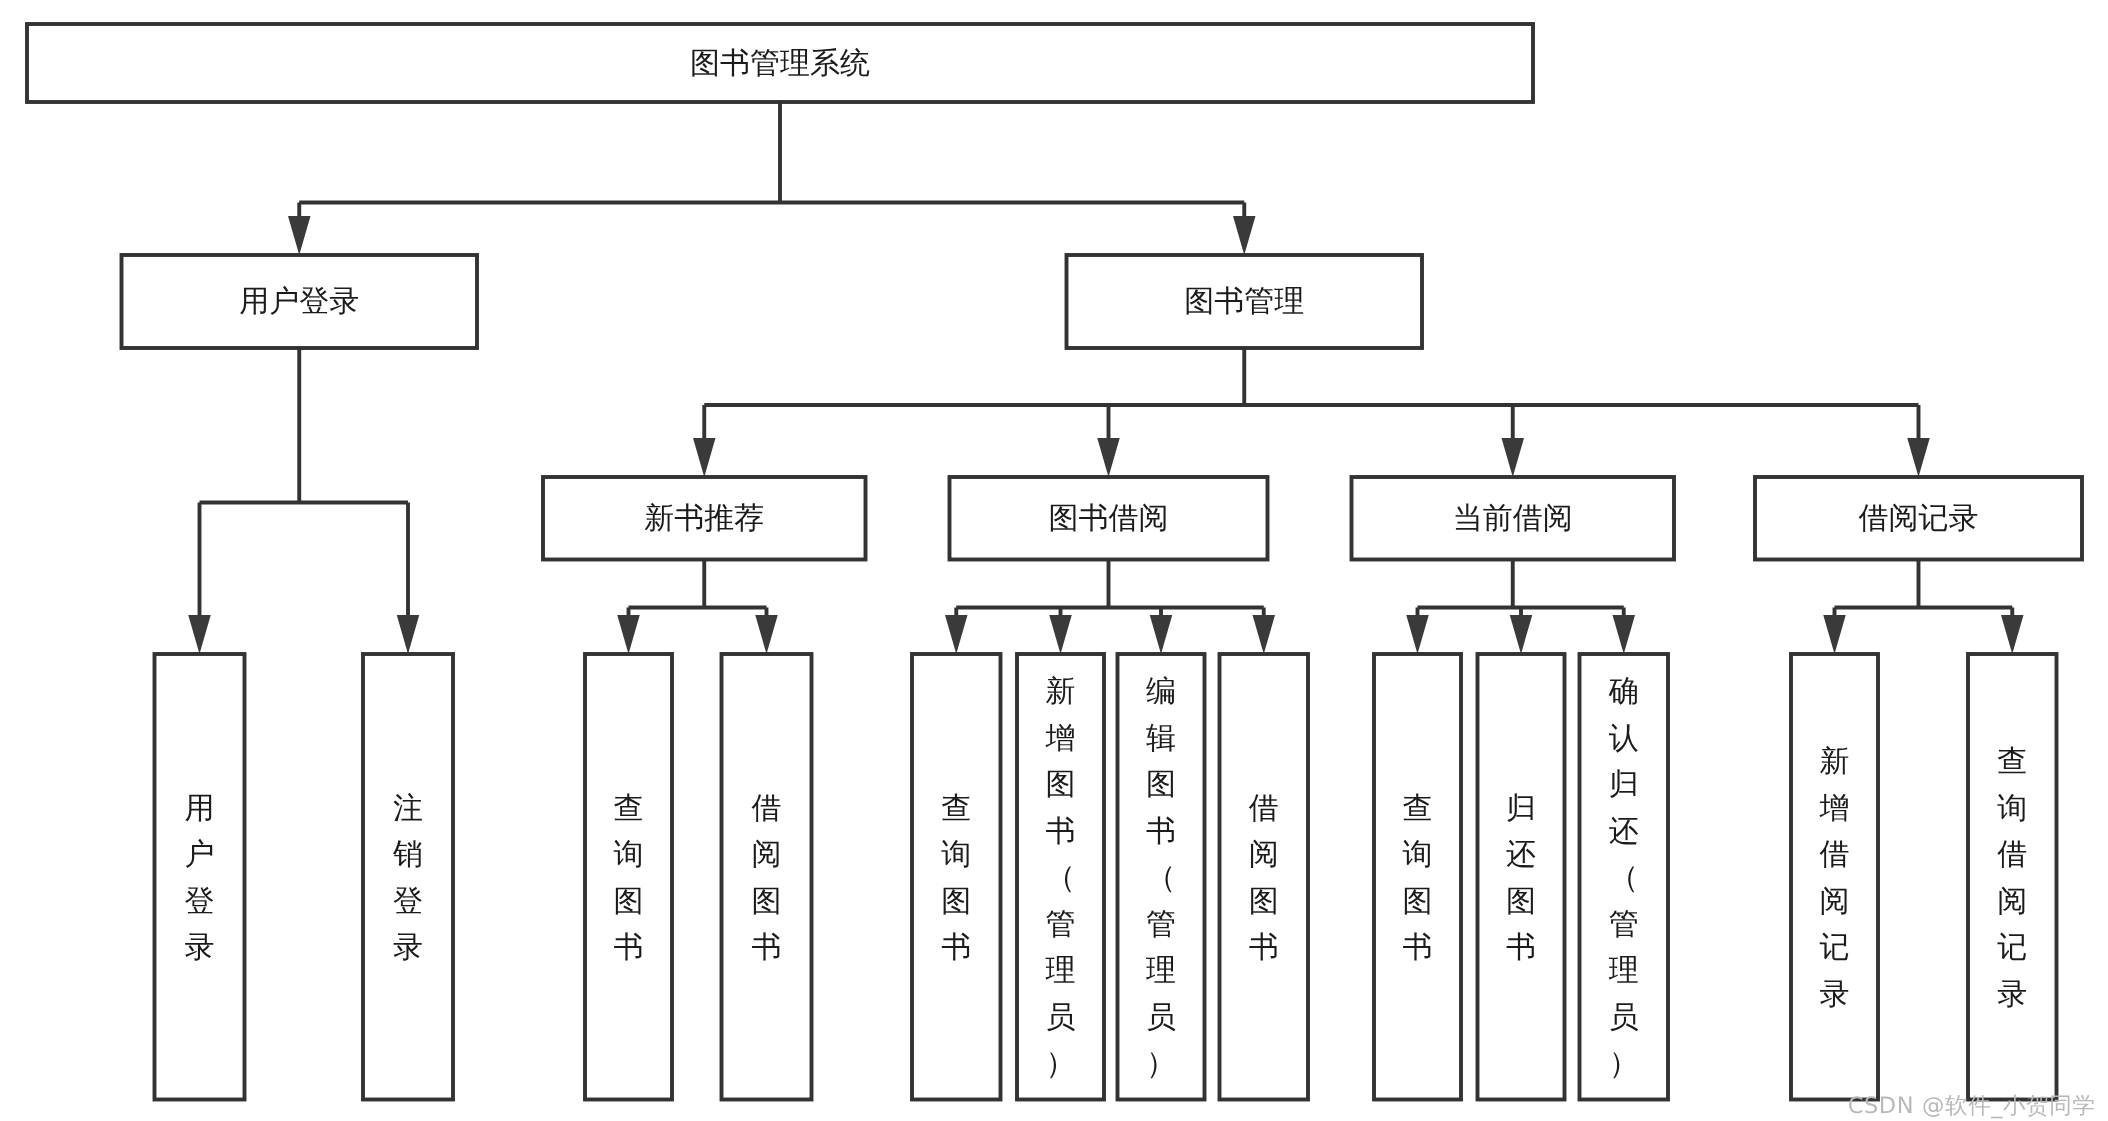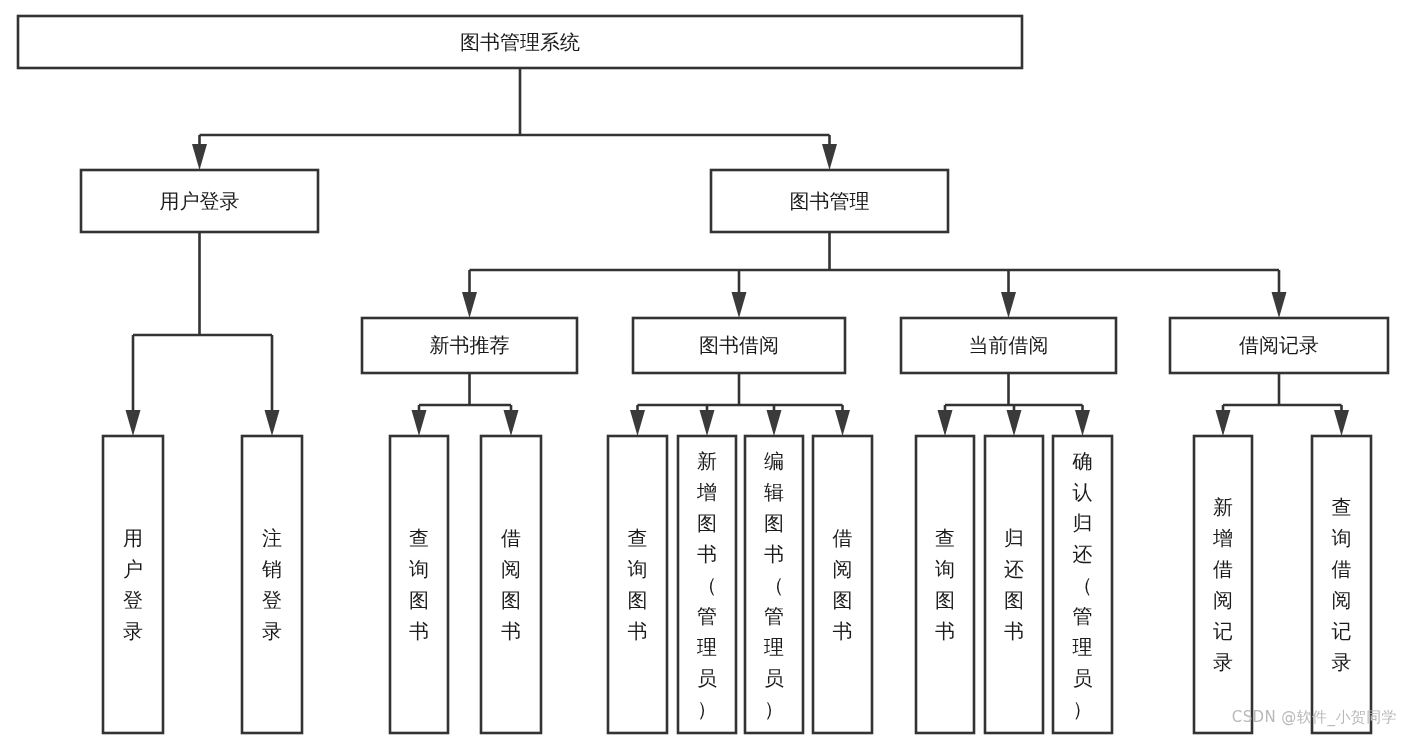--- a/index.html
+++ b/index.html
@@ -49,21 +49,21 @@
   }
   .node-label-v {
     font-family: "DejaVu Sans", "Liberation Sans", sans-serif;
     font-size: 20px;
     fill: #1b1b1b;
     text-anchor: middle;
   }
   .watermark-text {
     position: absolute;
     right: 8px;
-    bottom: 20px;
+    bottom: 0;
     font-family: "DejaVu Sans", "Liberation Sans", sans-serif;
     font-size: 15px;
     color: #b9b9b9;
     white-space: nowrap;
     letter-spacing: 0.4px;
   }
 </style>
 </head>
 <body>
 

